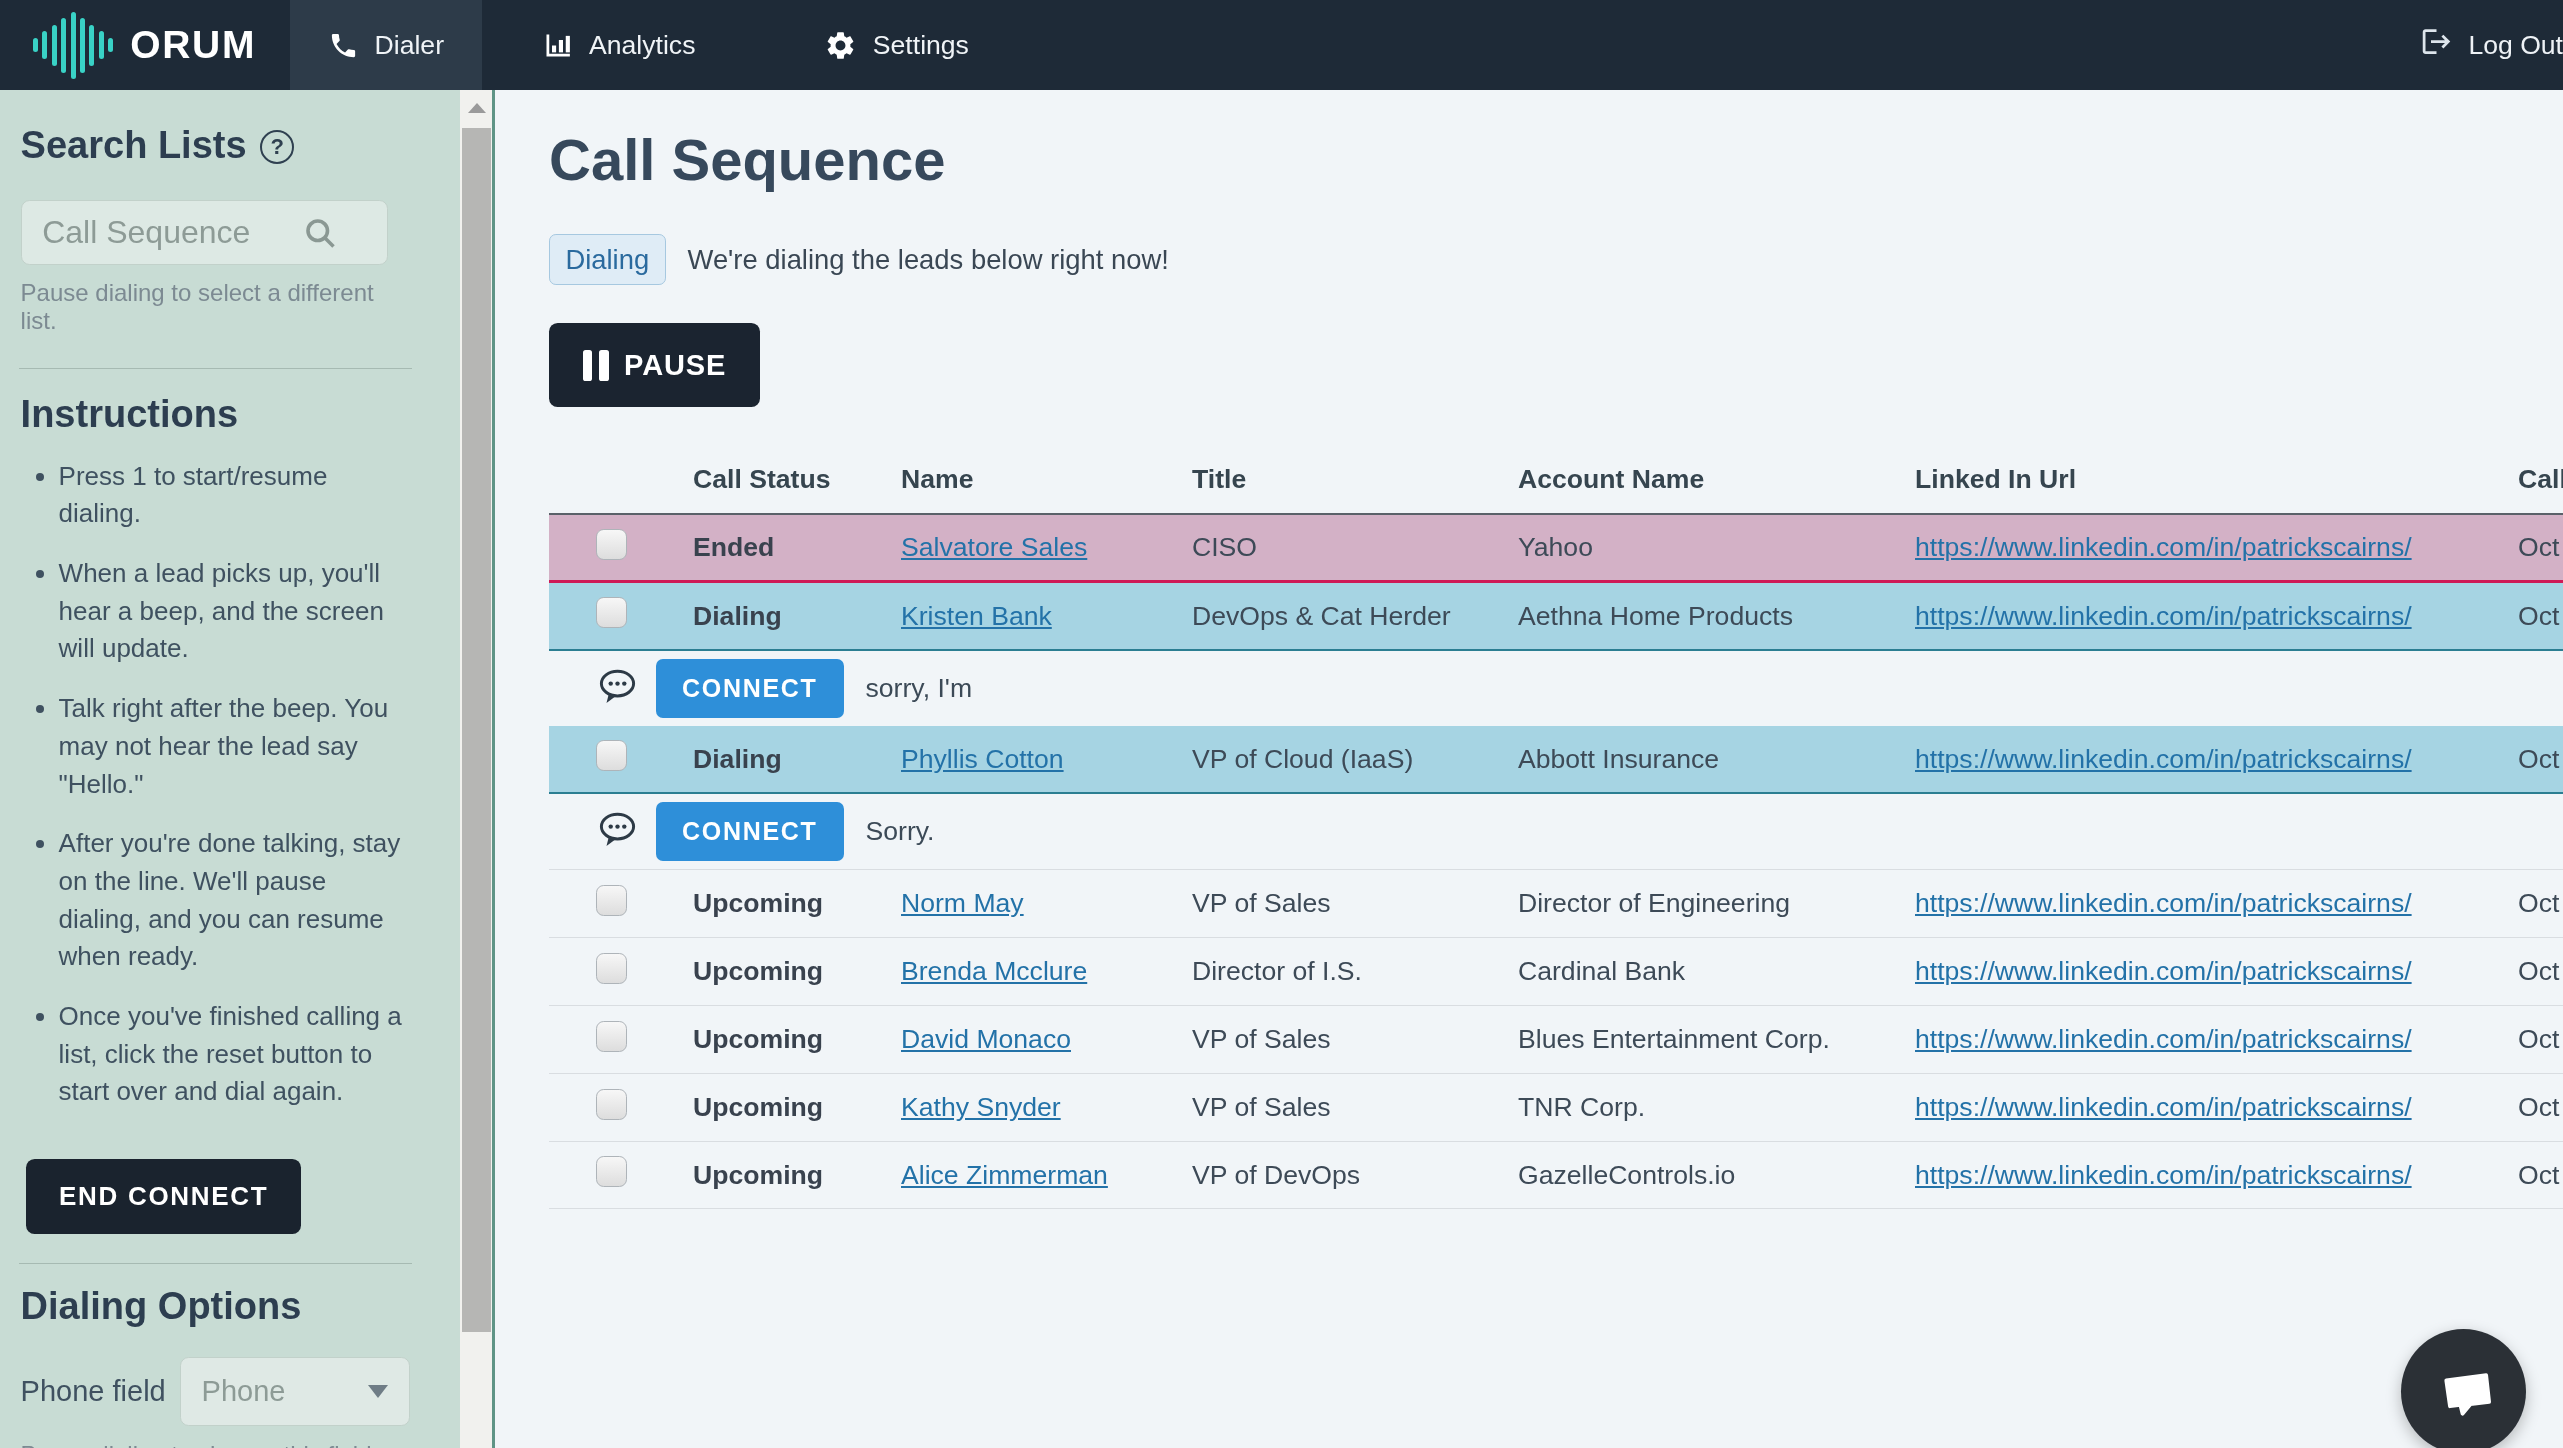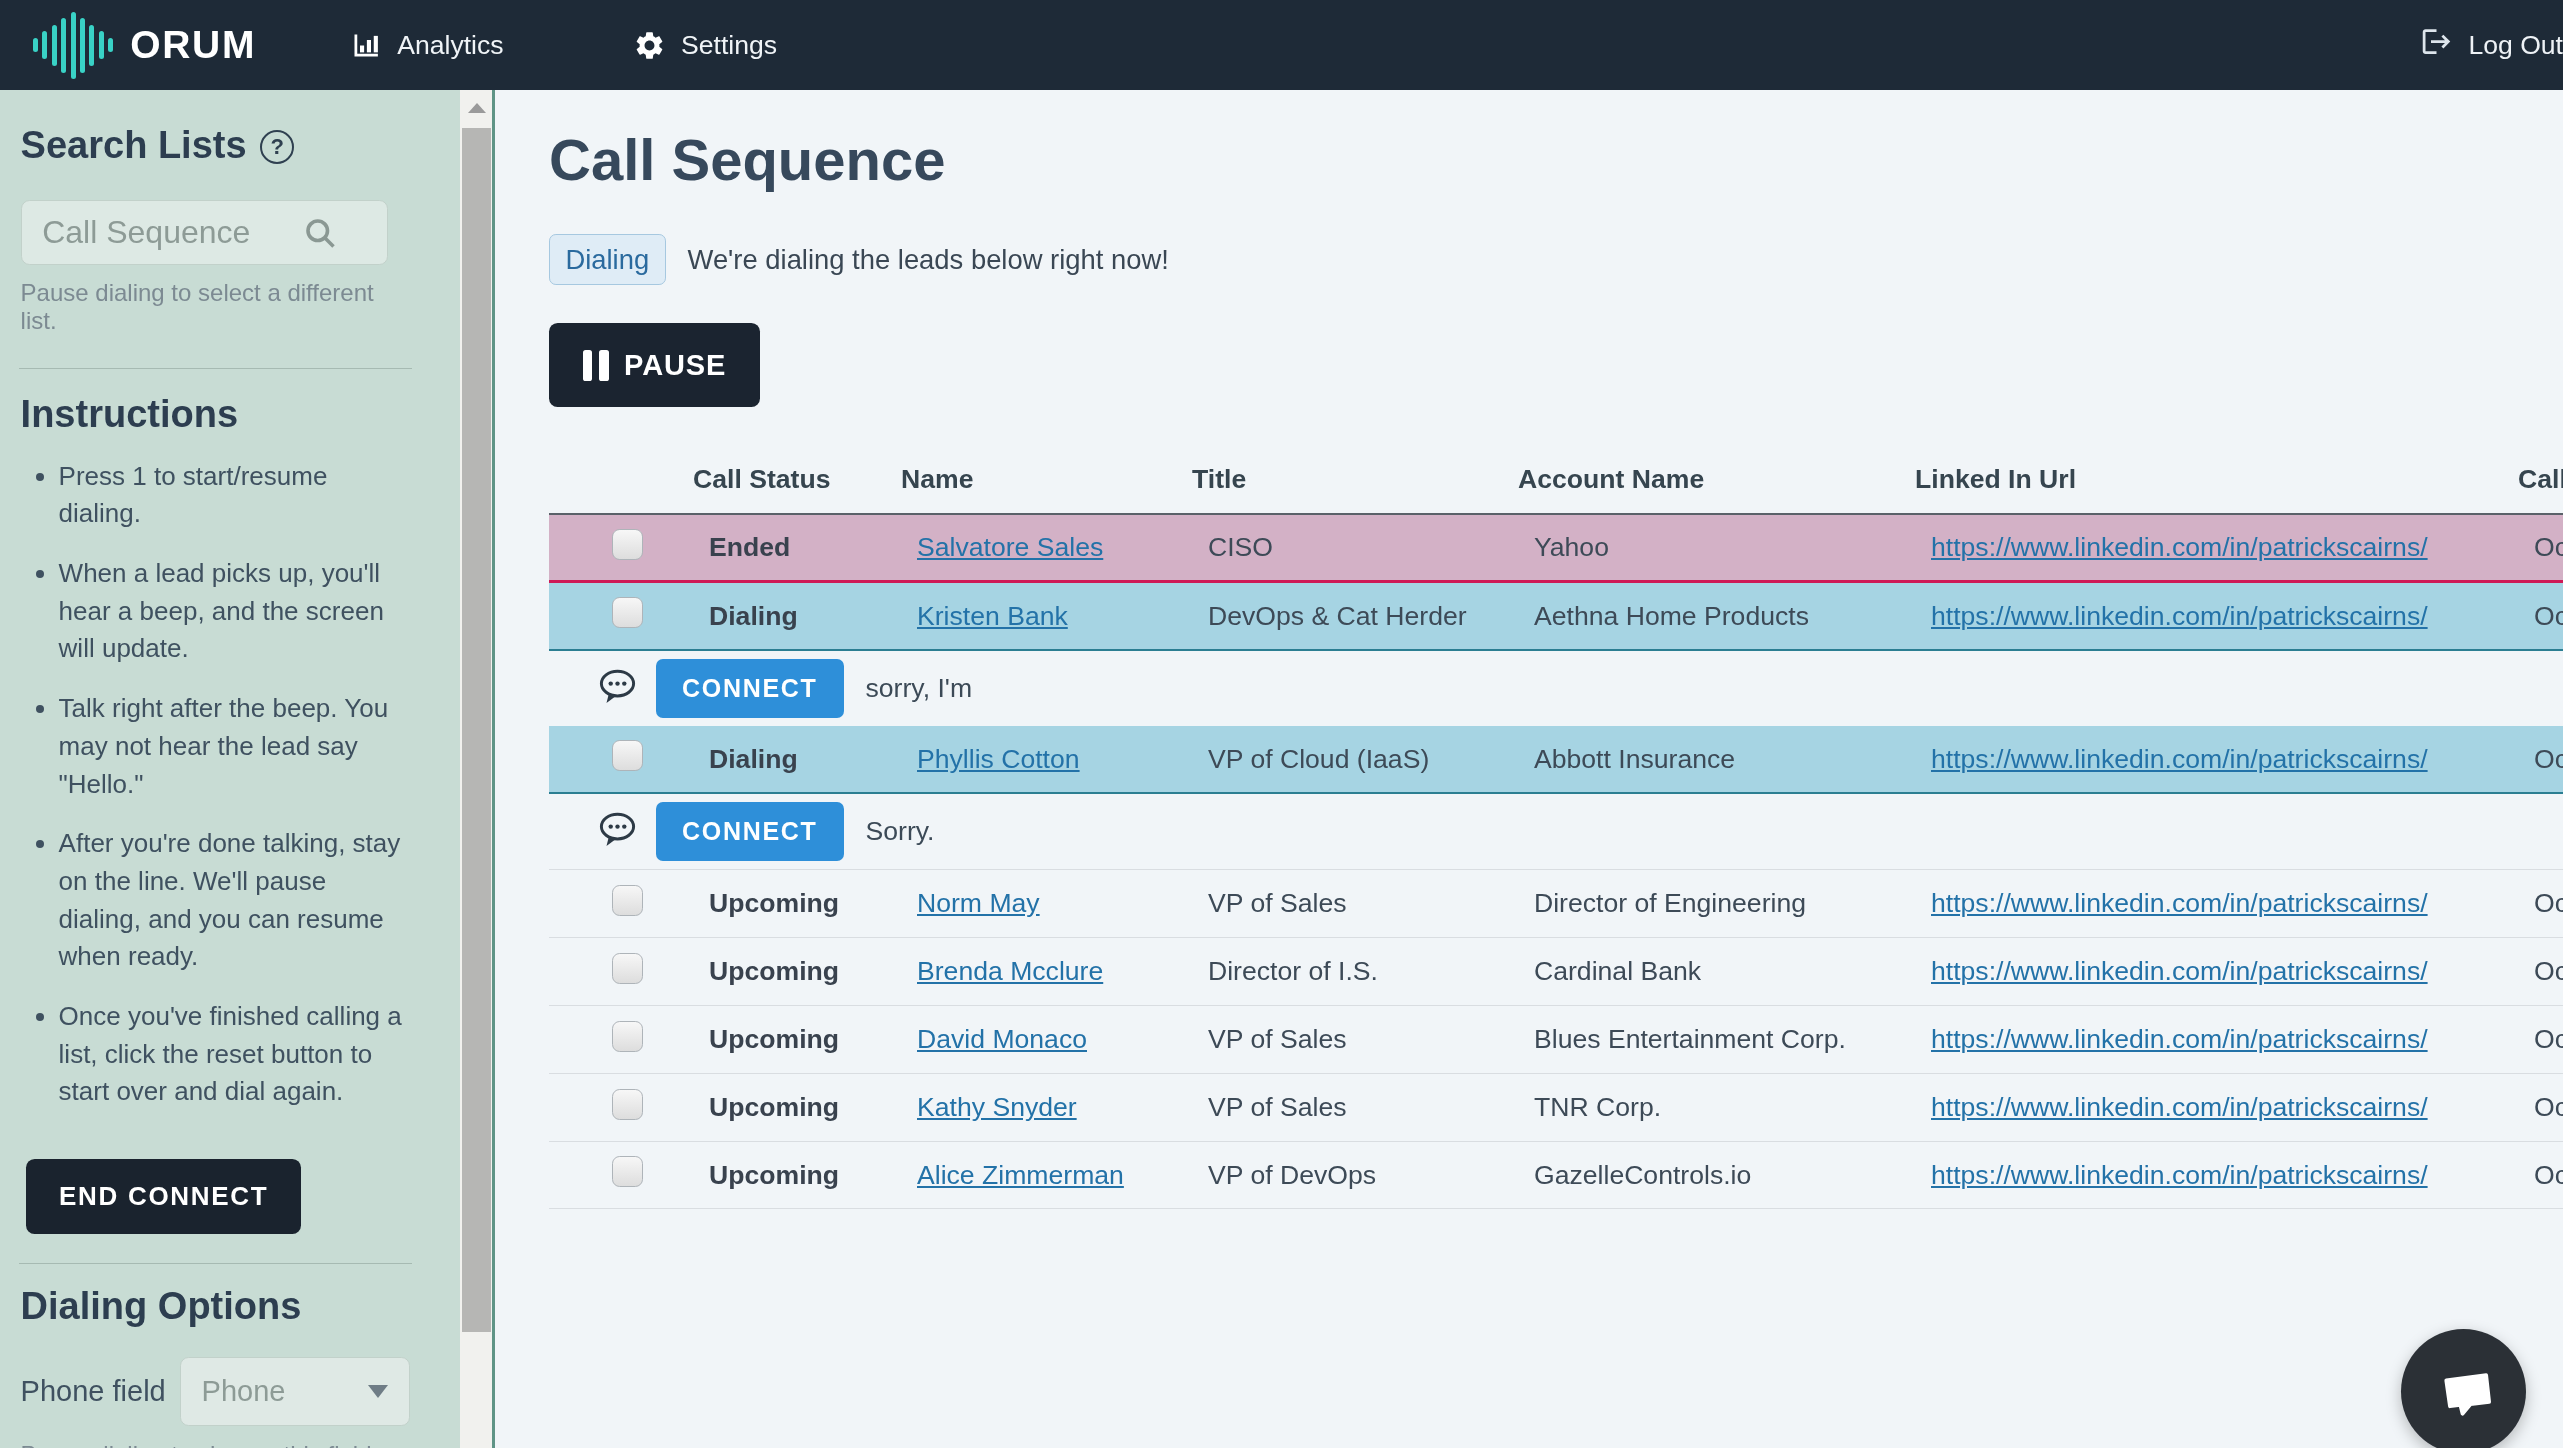--- a/index.html
+++ b/index.html
@@ -96,21 +96,21 @@
   .pause-icon i { width: 9.4px; height: 31px; background: #ffffff; border-radius: 2.6px; display: block; }
 
   
   .lead-table { position: absolute; left: 53px; top: 356px; width: 2014px; }
   .trow, .thead {
     display: grid;
     grid-template-columns: 144px 208px 291px 326px 397px 603px auto;
     align-items: center;
   }
   .thead { height: 69px; border-bottom: 2.6px solid #5a6169; font-size: 26.6px; font-weight: bold; color: #36454f; }
-  .trow { height: 68px; font-size: 26.6px; color: #3d4a57; padding-left: 16px; }
+  .trow { height: 68px; font-size: 26.6px; color: #3d4a57; }
   .trow.ended { background: #d3b1c6; border-bottom: 3.4px solid #ce1a57; }
   .trow.dialing { background: #a6d4e3; border-bottom: 2.6px solid #2b7e92; }
   .trow.upcoming { border-top: 1.7px solid #d9dde1; }
   .trow.upcoming.last { border-bottom: 1.7px solid #d9dde1; }
   .c-check { padding-left: 47px; }
   .checkbox {
     width: 31px; height: 31px; border-radius: 7.7px; display: inline-block;
     background: linear-gradient(#f7f7f7, #dddddd); border: 1.7px solid #aeb4b9; cursor: pointer;
   }
   .status-cell { font-weight: bold; color: #39424e; }
@@ -143,20 +143,28 @@
         <i style="height:55px"></i>
         <i style="height:67px"></i>
         <i style="height:55px"></i>
         <i style="height:41px"></i>
         <i style="height:27.4px"></i>
         <i style="height:13.7px"></i>
     </span>
     <span class="brand-name">ORUM</span>
   </div>
 
+  <div class="nav-tab active">
+    <span>
+      <svg width="31" height="31" viewBox="0 0 24 24" fill="#ffffff">
+          <path d="M6.62 10.79c1.44 2.83 3.76 5.14 6.59 6.59l2.2-2.21c.27-.27.67-.36 1.02-.24 1.12.37 2.33.57 3.57.57.55 0 1 .45 1 1V20c0 .55-.45 1-1 1-9.39 0-17-7.61-17-17 0-.55.45-1 1-1h3.5c.55 0 1 .45 1 1 0 1.25.2 2.45.57 3.57.11.35.03.74-.25 1.02l-2.2 2.2z"></path>
+        </svg>
+    </span>
+    <span>Dialer</span>
+  </div>
 
   <div class="nav-tab" style="margin-left:20.6px">
     <span>
       <svg width="33" height="33" viewBox="0 0 24 24" fill="#ffffff">
           <path d="M4 4h2v16H4zM4 18h17v2H4z"></path>
           <rect x="8" y="12" width="3" height="5"></rect>
           <rect x="13" y="8" width="3" height="9"></rect>
           <rect x="18" y="5" width="3" height="12"></rect>
         </svg>
     </span>

